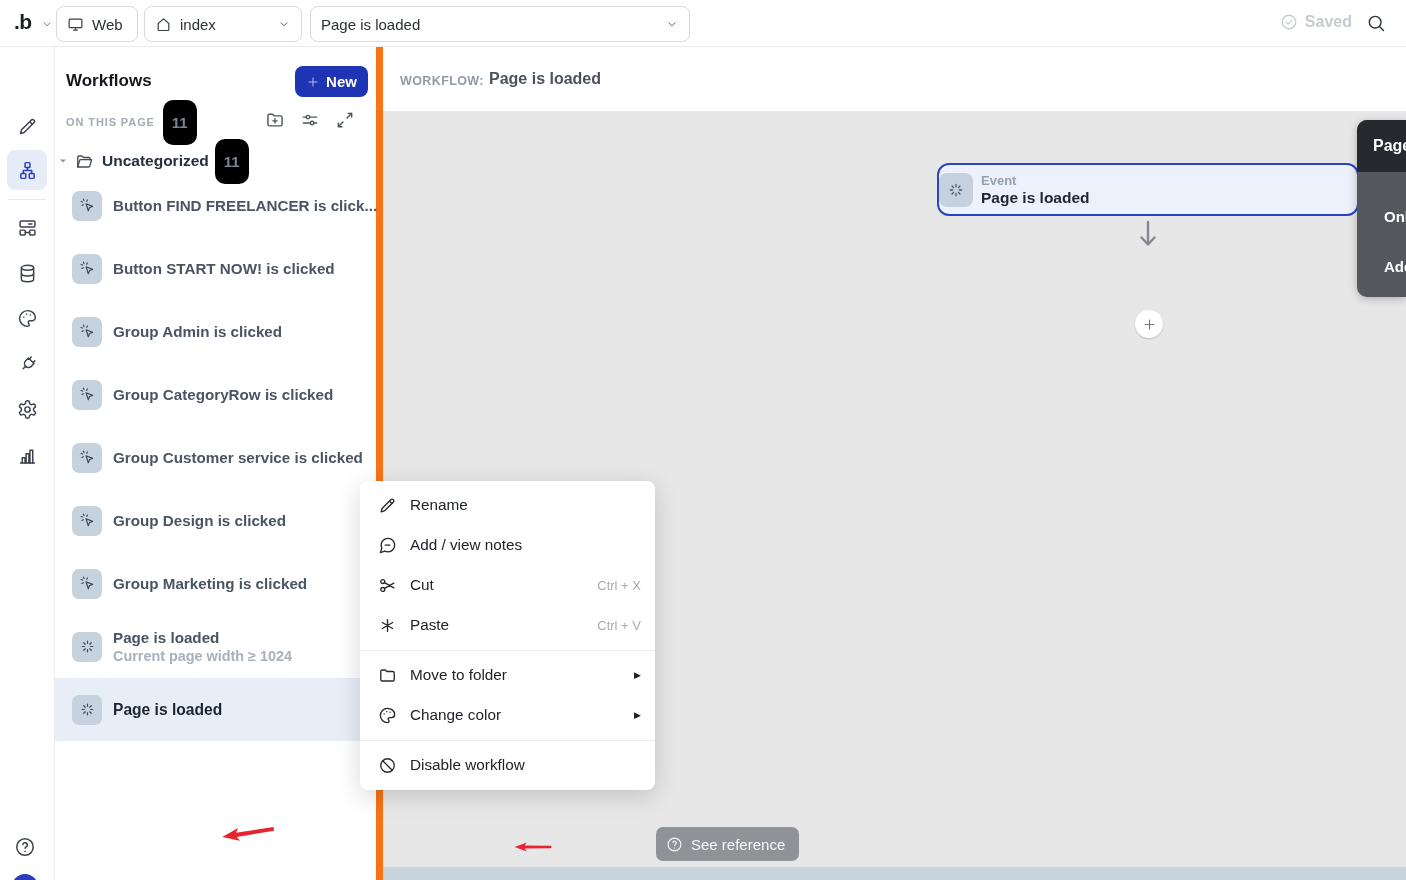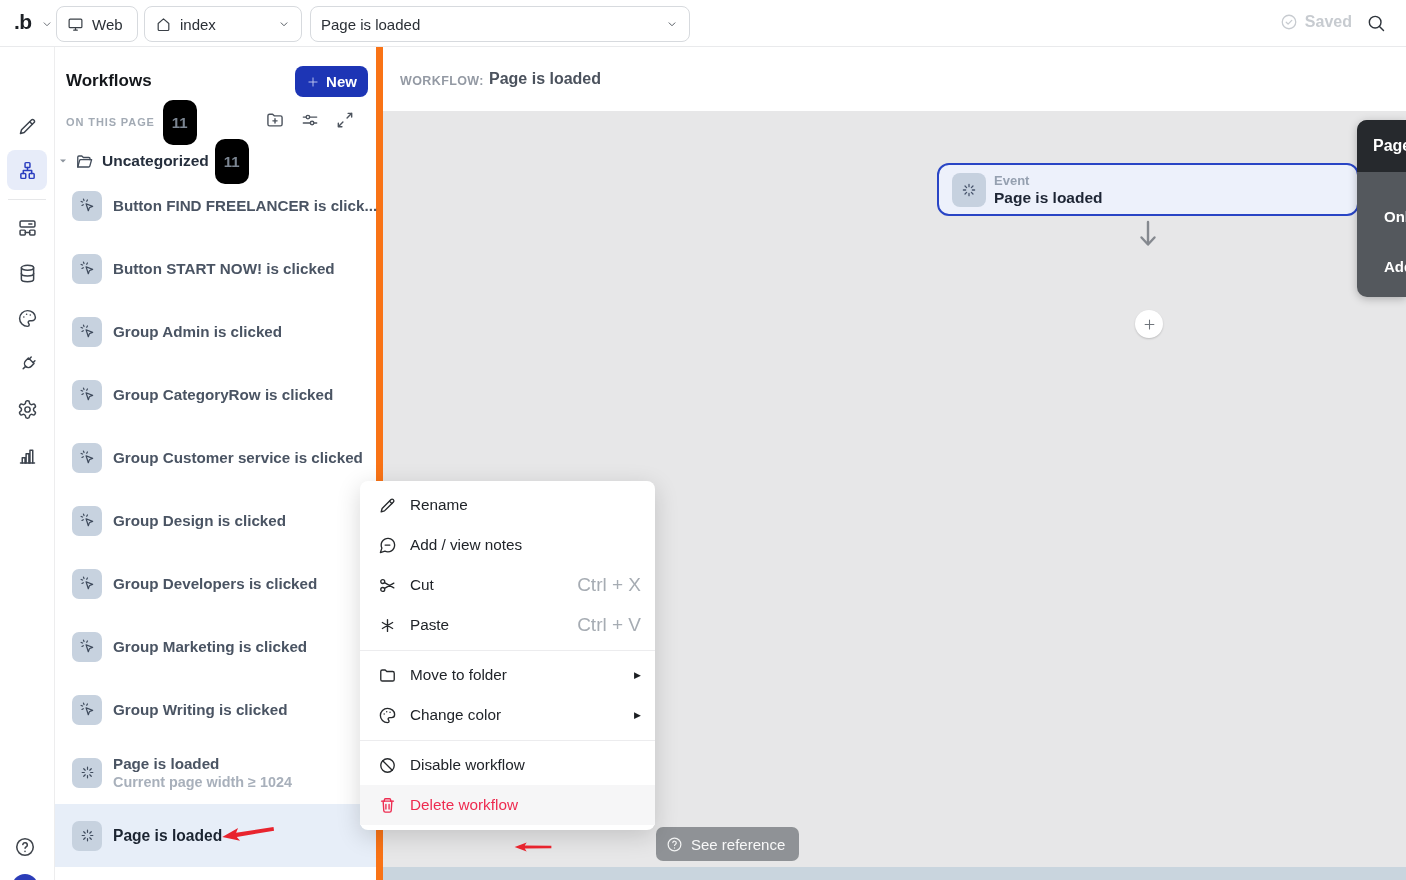--- a/index.html
+++ b/index.html
@@ -63,21 +63,21 @@
   .wf-label { font-size:15.2px; font-weight:600; color:#4a5463; line-height:18px; white-space:nowrap; }
   .wf-row.selected .wf-label { color:#1b2431; font-weight:700; font-size:15.6px; }
   .wf-sub { font-size:14.4px; font-weight:600; color:#a8b0bb; line-height:18px; white-space:nowrap; }
 
   
   #canvas-header { position:absolute; left:383px; top:47px; width:1023px; height:64px; background:#fff; z-index:1; }
   #wfh-label { position:absolute; left:17px; top:27px; font-size:12.5px; font-weight:600; letter-spacing:0.4px; color:#949aa4; }
   #wfh-title { position:absolute; left:106px; top:23px; font-size:16px; font-weight:600; color:#4b525d; }
 
   #canvas { position:absolute; left:383px; top:111px; width:1023px; height:769px; background:#e7e7e8; z-index:2; }
-  .node { position:absolute; border-radius:12px; display:flex; align-items:center; padding-left:13px; gap:8px; }
+  .node { position:absolute; border-radius:12px; display:flex; align-items:center; gap:8px; }
   #event-node { left:554px; top:52px; width:422px; height:53px; background:#edf1fb; border:2px solid #2945c5; }
   #step-node { left:557px; top:142px; width:418px; height:53px; background:#fff; box-shadow:0 1px 3px rgba(0,0,0,0.14); }
   .node .chip { width:34px; height:34px; border-radius:8px; background:#c6d1df; color:#46536b; }
   .node .chip svg { width:18px; height:18px; }
   .node-kicker { font-size:13px; font-weight:600; color:#95a0b0; line-height:16px; }
   .node-title { font-size:15.5px; font-weight:700; color:#1d2534; line-height:18px; white-space:nowrap; }
   #connector { position:absolute; left:753px; top:109px; width:24px; height:30px; color:#85898f; }
   #add-step { position:absolute; left:752px; top:199px; width:28px; height:28px; border-radius:50%; background:#fff;
               box-shadow:0 1px 2px rgba(0,0,0,0.18); display:flex; align-items:center; justify-content:center; color:#70757c; cursor:pointer; }
   #add-step svg { width:15px; height:15px; }
@@ -92,21 +92,21 @@
   #see-reference { position:absolute; left:273px; top:716px; height:34px; padding:0 14px 0 10px; border-radius:7px;
                    background:rgba(136,139,142,0.92); display:flex; align-items:center; gap:8px; cursor:pointer; }
   #see-reference .cicon { width:17px; height:17px; color:#f2f3f3; }
   #see-reference span { color:#f8f8f8; font-size:15px; font-weight:500; }
 
   
   #ctx-menu { position:absolute; left:360px; top:481px; width:295px; background:#fff; border-radius:8px;
               box-shadow:0 6px 24px rgba(0,0,0,0.16); padding:4px 0 5px; z-index:50; }
   .menu-item { height:40px; display:flex; align-items:center; padding:0 14px 0 18px; gap:13px; font-size:15.3px; color:#202429; cursor:pointer; }
   .menu-item .micon { width:19px; height:19px; color:#26292c; flex:0 0 auto; }
-  .menu-item .shortcut { margin-left:auto; font-size:19px; color:#a6acb3;text-align:right; }
+  .menu-item .shortcut { margin-left:auto; font-size:13px; color:#a6acb3;text-align:right; }
   .menu-item .subarrow { margin-left:auto; font-size:9px; color:#1b1e22; }
   .menu-item.danger, .menu-item.danger .micon { color:#ee2b50; }
   .menu-item.highlighted { background:#f6f6f7; }
   .menu-sep { height:1px; background:#ececee; margin:4.5px 0; }
 
   
   .red-arrow { position:absolute; z-index:60; }
   .red-arrow svg { width:100%; height:100%; }
   #arrow-list { left:221px; top:824px; width:54px; height:18px; transform:rotate(-9deg); }
   #arrow-menu { left:514px; top:840px; width:38px; height:14px; }
@@ -387,43 +387,21 @@
         </span>
       </div>
       <div class="wf-row">
         <span class="chip">
           <svg viewBox="0 0 24 24" fill="none" stroke="currentColor" stroke-width="1.7" stroke-linecap="round" stroke-linejoin="round">
             <path d="M10 9.5l9.2 3.8-4 1.5a1 1 0 0 0-.55.55l-1.5 4z"></path>
             <path d="M6.3 3l.8 2M3 6.3l2 .8M4.2 11.9l1.9-1M11.9 4.2l-1 1.9"></path>
           </svg>
         </span>
         <span>
-          <div class="wf-label">Group Developers is clicked</div>
-        </span>
-      </div>
-      <div class="wf-row">
-        <span class="chip">
-          <svg viewBox="0 0 24 24" fill="none" stroke="currentColor" stroke-width="1.7" stroke-linecap="round" stroke-linejoin="round">
-            <path d="M10 9.5l9.2 3.8-4 1.5a1 1 0 0 0-.55.55l-1.5 4z"></path>
-            <path d="M6.3 3l.8 2M3 6.3l2 .8M4.2 11.9l1.9-1M11.9 4.2l-1 1.9"></path>
-          </svg>
-        </span>
-        <span>
           <div class="wf-label">Group Marketing is clicked</div>
-        </span>
-      </div>
-      <div class="wf-row">
-        <span class="chip">
-          <svg viewBox="0 0 24 24" fill="none" stroke="currentColor" stroke-width="1.7" stroke-linecap="round" stroke-linejoin="round">
-            <path d="M10 9.5l9.2 3.8-4 1.5a1 1 0 0 0-.55.55l-1.5 4z"></path>
-            <path d="M6.3 3l.8 2M3 6.3l2 .8M4.2 11.9l1.9-1M11.9 4.2l-1 1.9"></path>
-          </svg>
-        </span>
-        <span>
-          <div class="wf-label">Group Writing is clicked</div>
         </span>
       </div>
       <div class="wf-row">
         <span class="chip">
           <svg viewBox="0 0 24 24" fill="none" stroke="currentColor" stroke-width="1.7" stroke-linecap="round" stroke-linejoin="round">
             <path d="M12 4.5v3M12 16.5v3M4.5 12h3M16.5 12h3M6.7 6.7l2.1 2.1M15.2 15.2l2.1 2.1M17.3 6.7l-2.1 2.1M8.8 15.2l-2.1 2.1"></path>
           </svg>
         </span>
         <span>
           <div class="wf-label">Page is loaded</div>
@@ -561,31 +539,20 @@
     <div class="menu-sep"></div>
     <div class="menu-item">
       <span class="micon ico">
         <svg viewBox="0 0 24 24" fill="none" stroke="currentColor" stroke-width="1.7" stroke-linecap="round" stroke-linejoin="round">
           <circle cx="12" cy="12" r="8.5"></circle>
           <path d="M6 6l12 12"></path>
         </svg>
       </span>
       <span>Disable workflow</span>
     </div>
-    <div class="menu-item danger highlighted">
-      <span class="micon ico">
-        <svg viewBox="0 0 24 24" fill="none" stroke="currentColor" stroke-width="1.7" stroke-linecap="round" stroke-linejoin="round">
-          <path d="M4.5 6.5h15"></path>
-          <path d="M8 6.5V5a1.5 1.5 0 0 1 1.5-1.5h5A1.5 1.5 0 0 1 16 5v1.5"></path>
-          <path d="M6.5 6.5l.8 12a2 2 0 0 0 2 1.9h5.4a2 2 0 0 0 2-1.9l.8-12"></path>
-          <path d="M10 10.5v6M14 10.5v6"></path>
-        </svg>
-      </span>
-      <span>Delete workflow</span>
-    </div>
   </div>
 
 <div class="red-arrow" id="arrow-list">
   <svg viewBox="0 0 60 18">
       <path d="M1 9 L20 1.8 L17 6.6 L59 6.9 L59 11.1 L17 11.4 L20 16.2 Z" fill="#e8242e"></path>
     </svg>
 </div>
 <div class="red-arrow" id="arrow-menu">
   <svg viewBox="0 0 60 18">
       <path d="M1 9 L20 1.8 L17 6.6 L59 6.9 L59 11.1 L17 11.4 L20 16.2 Z" fill="#e8242e"></path>

